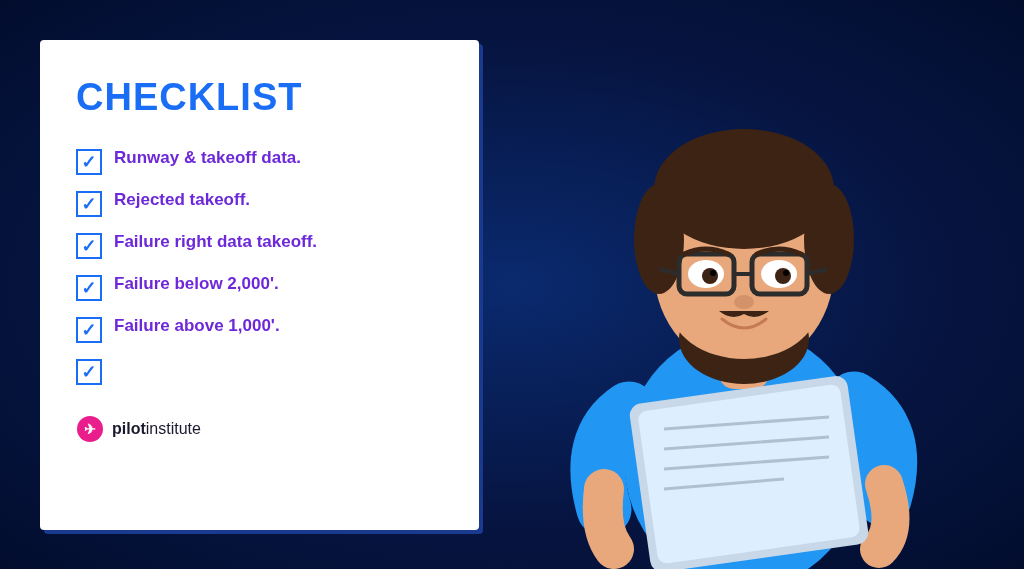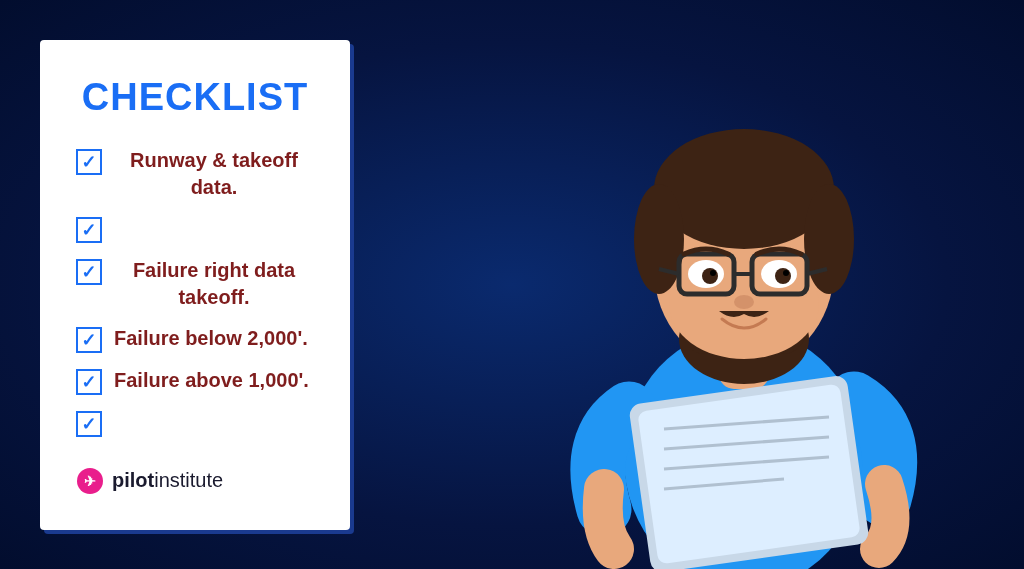--- a/index.html
+++ b/index.html
@@ -12,29 +12,28 @@
       background: radial-gradient(ellipse at center, #0a2a6e 0%, #061440 60%, #020d2e 100%);
       display: flex;
       align-items: center;
       justify-content: flex-start;
       padding: 30px 40px;
       position: relative;
     }
 
     .checklist-card {
       background: white;
-      width: 310px;
+      width: 439px;
       min-height: 490px;
       border-radius: 4px;
       padding: 36px 36px 28px 36px;
       position: relative;
       box-shadow: 4px 4px 0px 0px #1a3a8f;
       z-index: 2;
       flex-shrink: 0;
-      text-align: center;
     }
 
     .checklist-title {
       font-size: 38px;
       font-weight: 900;
       color: #1a6ef5;
       margin-bottom: 28px;
       letter-spacing: 1px;
     }
 
@@ -63,40 +62,40 @@
     }
 
     .check-mark {
       color: #1a6ef5;
       font-size: 18px;
       font-weight: bold;
       line-height: 1;
     }
 
     .item-text {
-      font-size: 20px;
+      font-size: 17px;
       font-weight: 700;
-      color: #7f1d1d;
+      color: #6d28d9;
       line-height: 1.35;
     }
 
     .logo-area {
       display: flex;
       align-items: center;
       gap: 8px;
       margin-top: 10px;
     }
 
     .logo-icon {
       width: 28px;
       height: 28px;
     }
 
     .logo-text {
-      font-size: 20px;
+      font-size: 16px;
       color: #1a1a2e;
     }
 
     .logo-text strong {
       font-weight: 900;
       color: #1a1a2e;
     }
 
     
     .person-area {
@@ -126,20 +125,21 @@
     <li class="checklist-item">
       <div class="check-box">
         <span class="check-mark">✓</span>
       </div>
       <span class="item-text">Runway &amp; takeoff data.</span>
     </li>
     <li class="checklist-item">
       <div class="check-box">
         <span class="check-mark">✓</span>
       </div>
+      <span class="item-text">Rejected takeoff.</span>
     </li>
     <li class="checklist-item">
       <div class="check-box">
         <span class="check-mark">✓</span>
       </div>
       <span class="item-text">Failure right data takeoff.</span>
     </li>
     <li class="checklist-item">
       <div class="check-box">
         <span class="check-mark">✓</span>

